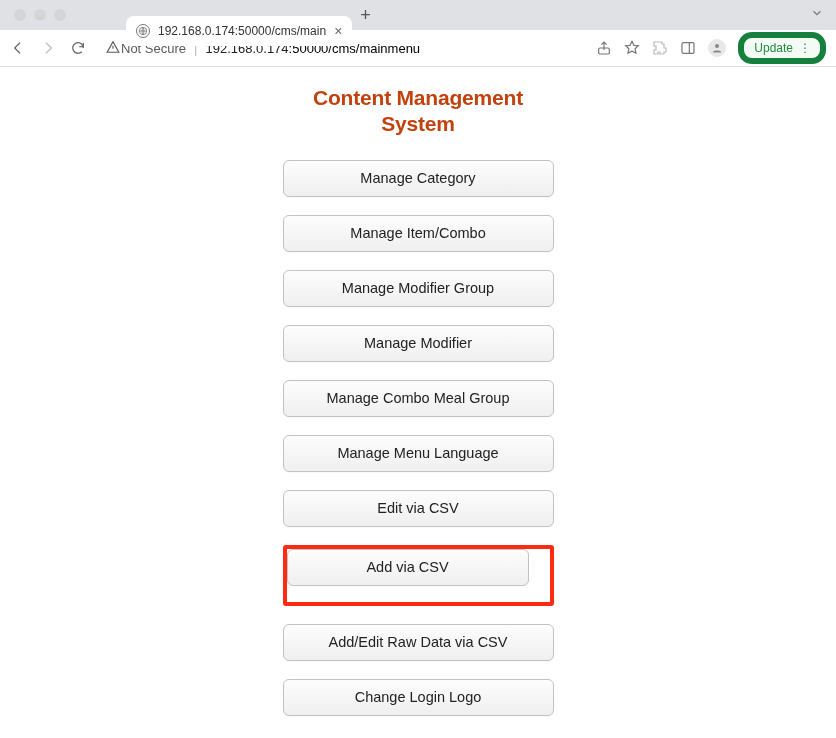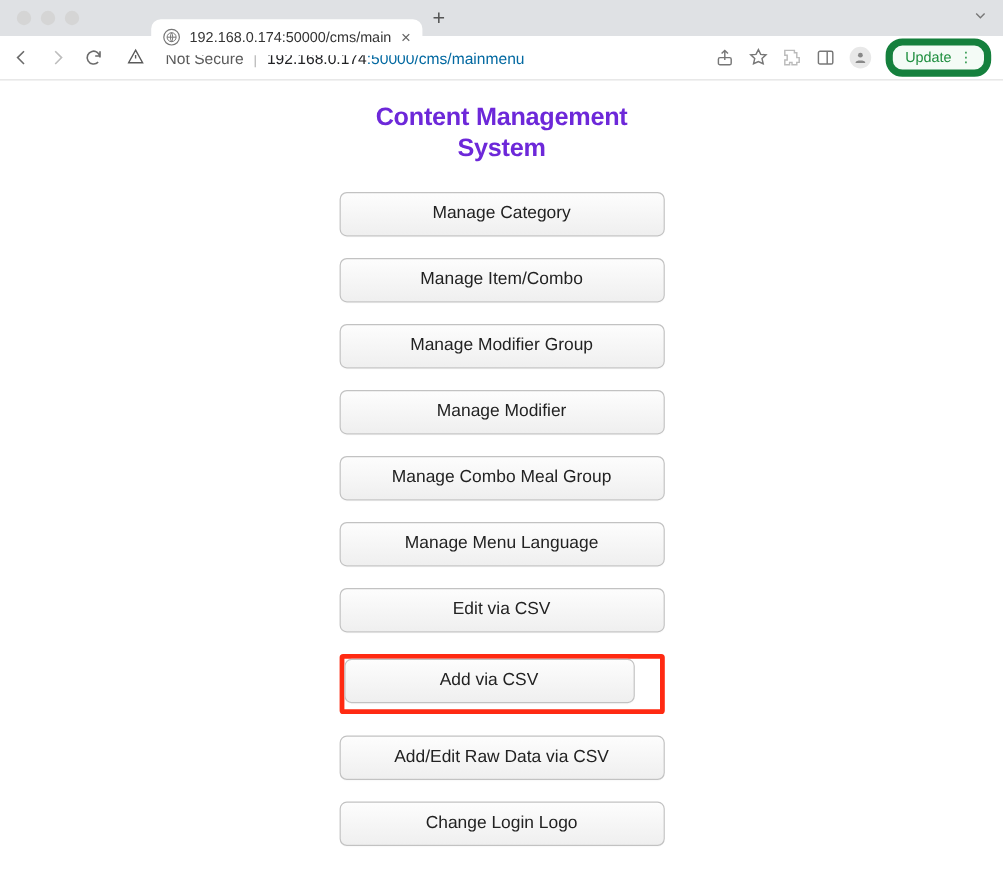--- a/index.html
+++ b/index.html
@@ -84,27 +84,27 @@
     .addr {
       flex: 1;
       display: flex;
       align-items: center;
       gap: 8px;
       font-size: 13px;
       color: #5a5a5a;
       margin-left: 6px;
     }
     .notsecure {
-      display: flex; align-items: center; gap: 18px;
+      display: flex; align-items: center; gap: 1px;
       color: #5a5a5a;
     }
     .notsecure svg { width: 14px; height: 14px; }
     .addr-sep { color: #bbb; }
     .addr-url { color: #202124; }
-    .addr-url .path { color: #0369a1; }
+    .addr-url .path { color: #000000; }
     .right-icons {
       display: flex; align-items: center; gap: 12px;
       color: #777;
     }
     .right-icons > span { display: flex; align-items: center; justify-content: center; }
     .right-icons svg { width: 16px; height: 16px; }
     .avatar {
       width: 18px; height: 18px; border-radius: 50%;
       background: #e8e8e8;
       display: flex; align-items: center; justify-content: center;
@@ -125,21 +125,21 @@
       padding-top: 18px;
       display: flex;
       flex-direction: column;
       align-items: center;
     }
     .page-title {
       font-size: 21px;
       font-weight: 700;
       text-align: center;
       line-height: 1.25;
-      color: #6d28d9;
+      color: #c2410c;
       margin-bottom: 22px;
       letter-spacing: -0.2px;
     }
     .menu-btn {
       width: 271px;
       height: 37px;
       margin-bottom: 18px;
       border: 1px solid #c2c2c2;
       border-radius: 6px;
       background: linear-gradient(to bottom, #fdfdfd, #efefef);
@@ -152,21 +152,21 @@
       box-shadow: 0 1px 0 rgba(0,0,0,0.02);
     }
     .highlight-wrap {
       border: 4px solid #ff2a12;
       border-radius: 3px;
       padding: 0;
       margin-bottom: 18px;
       display: flex;
     }
     .highlight-wrap .menu-btn {
-      margin-bottom: 5px;
+      margin-bottom: 16px;
       width: 242px;
     }
   </style>
 </head>
 <body>
 
 <div class="chrome">
   <div class="tabbar">
     <div class="traffic-lights">
       <span></span>

